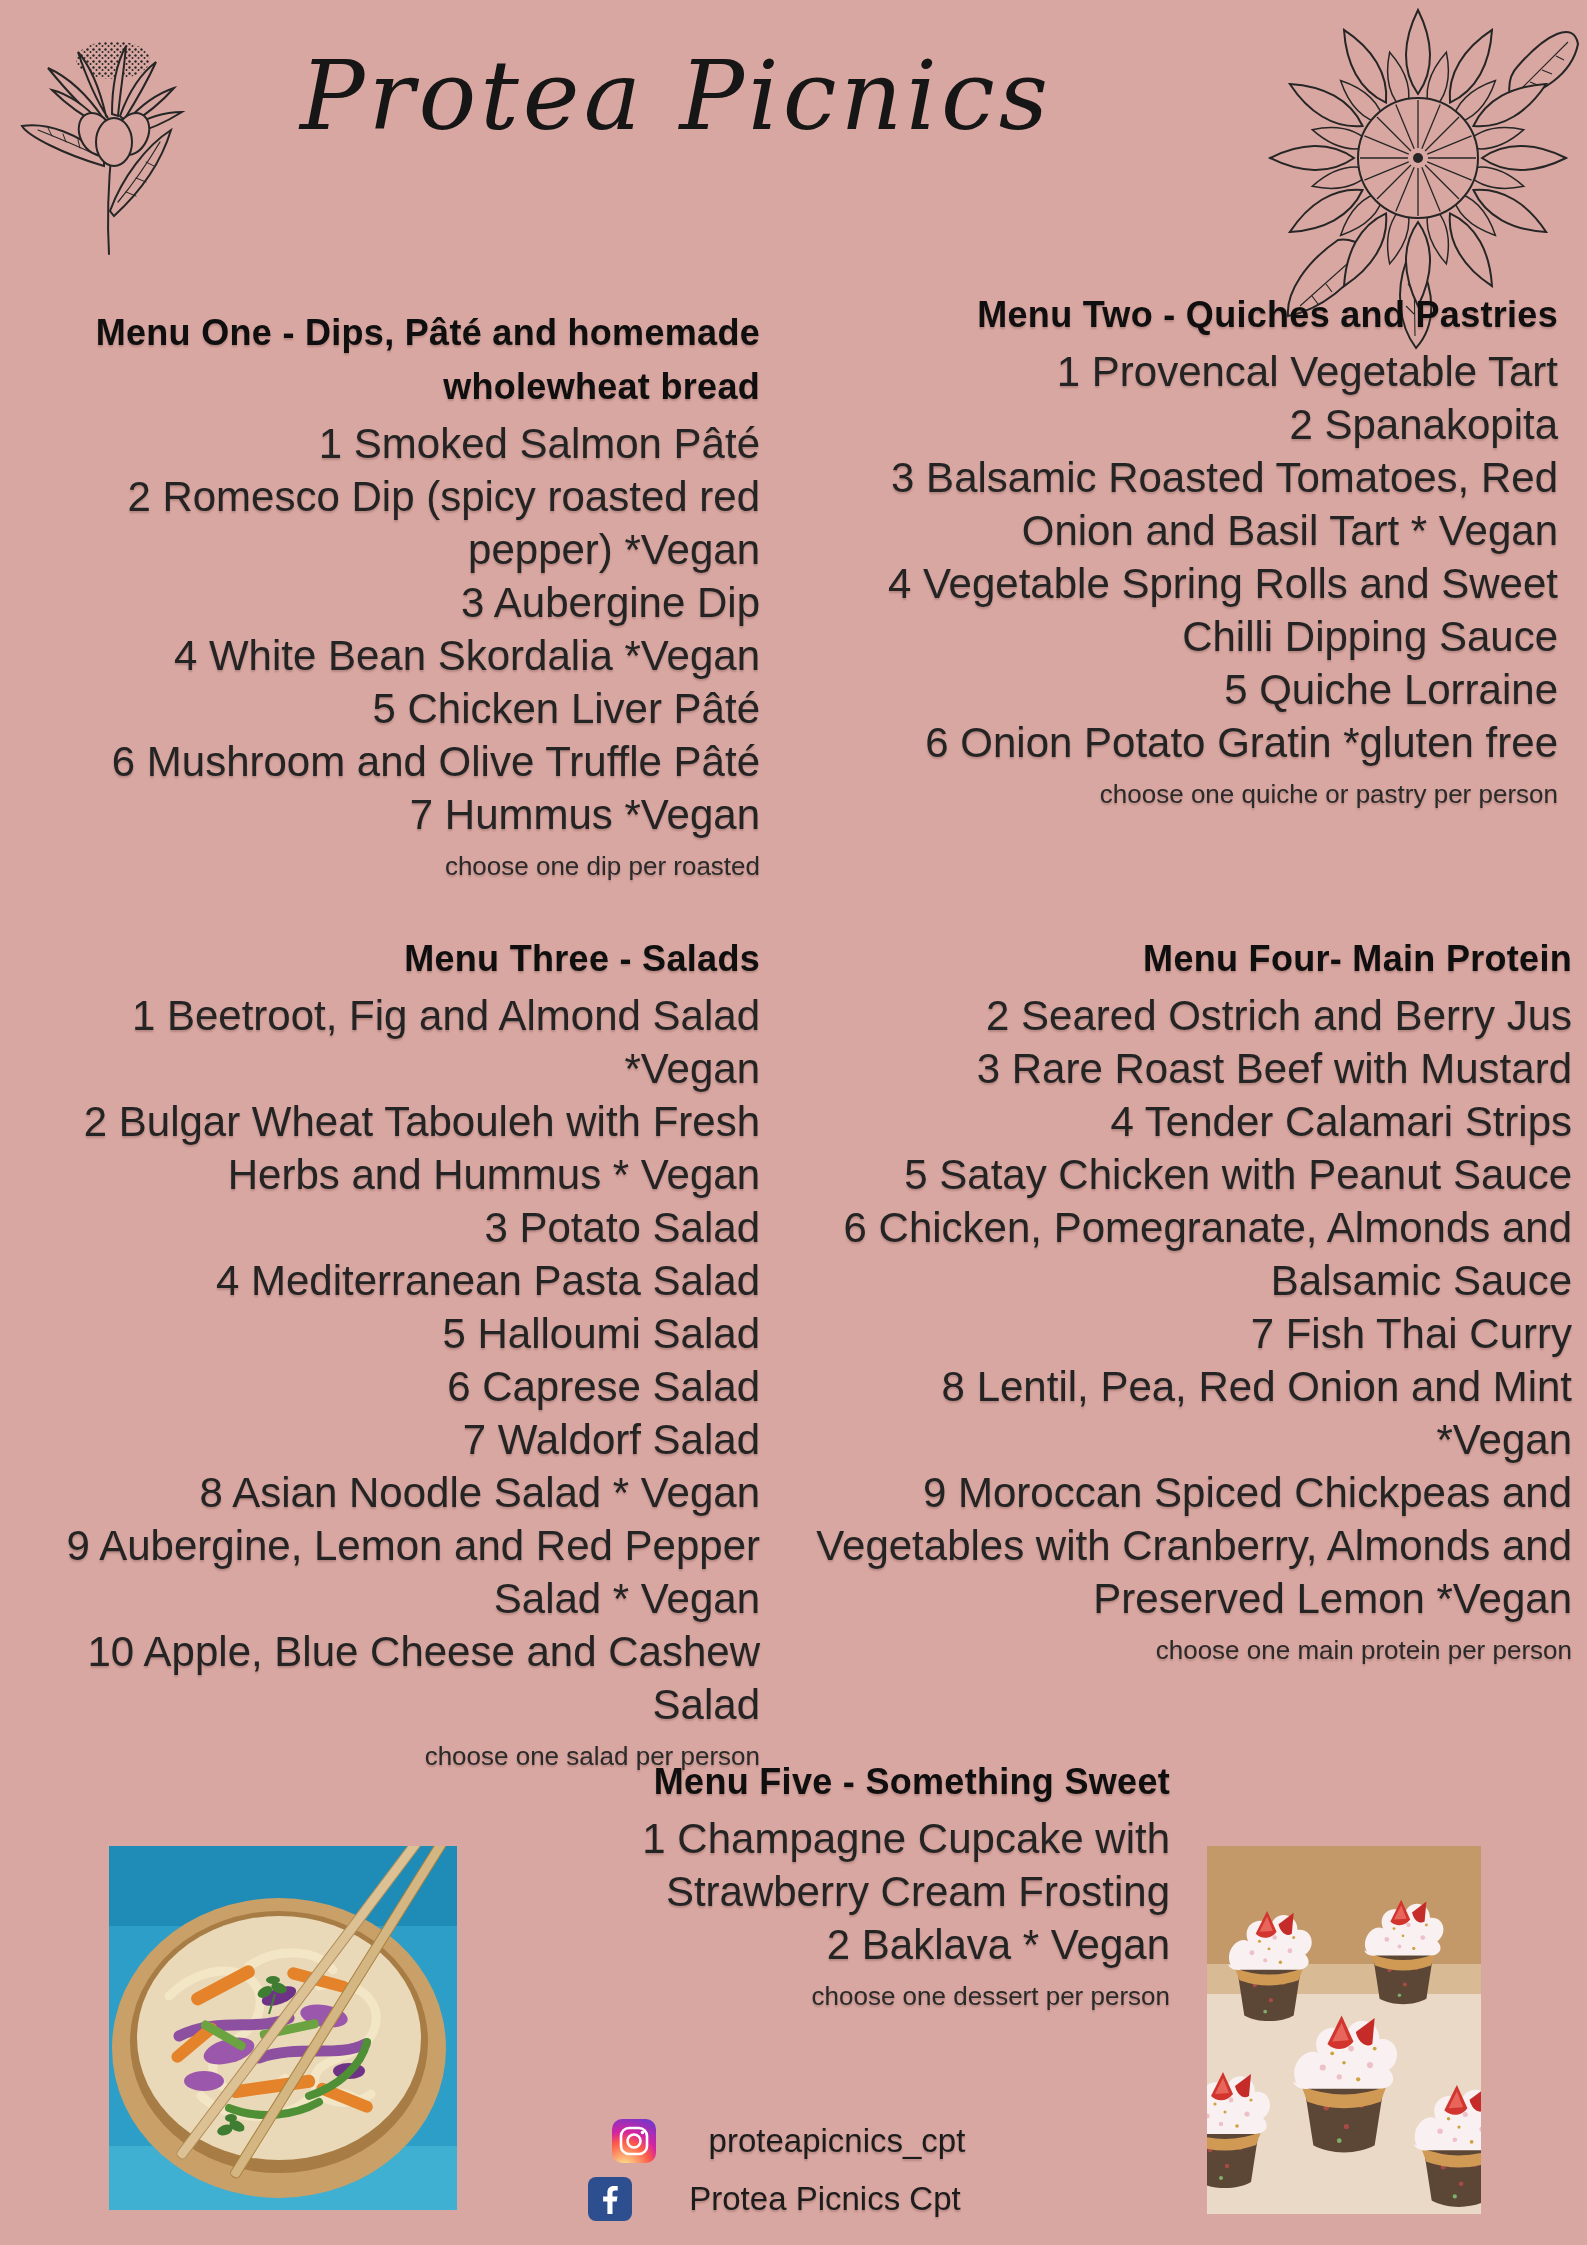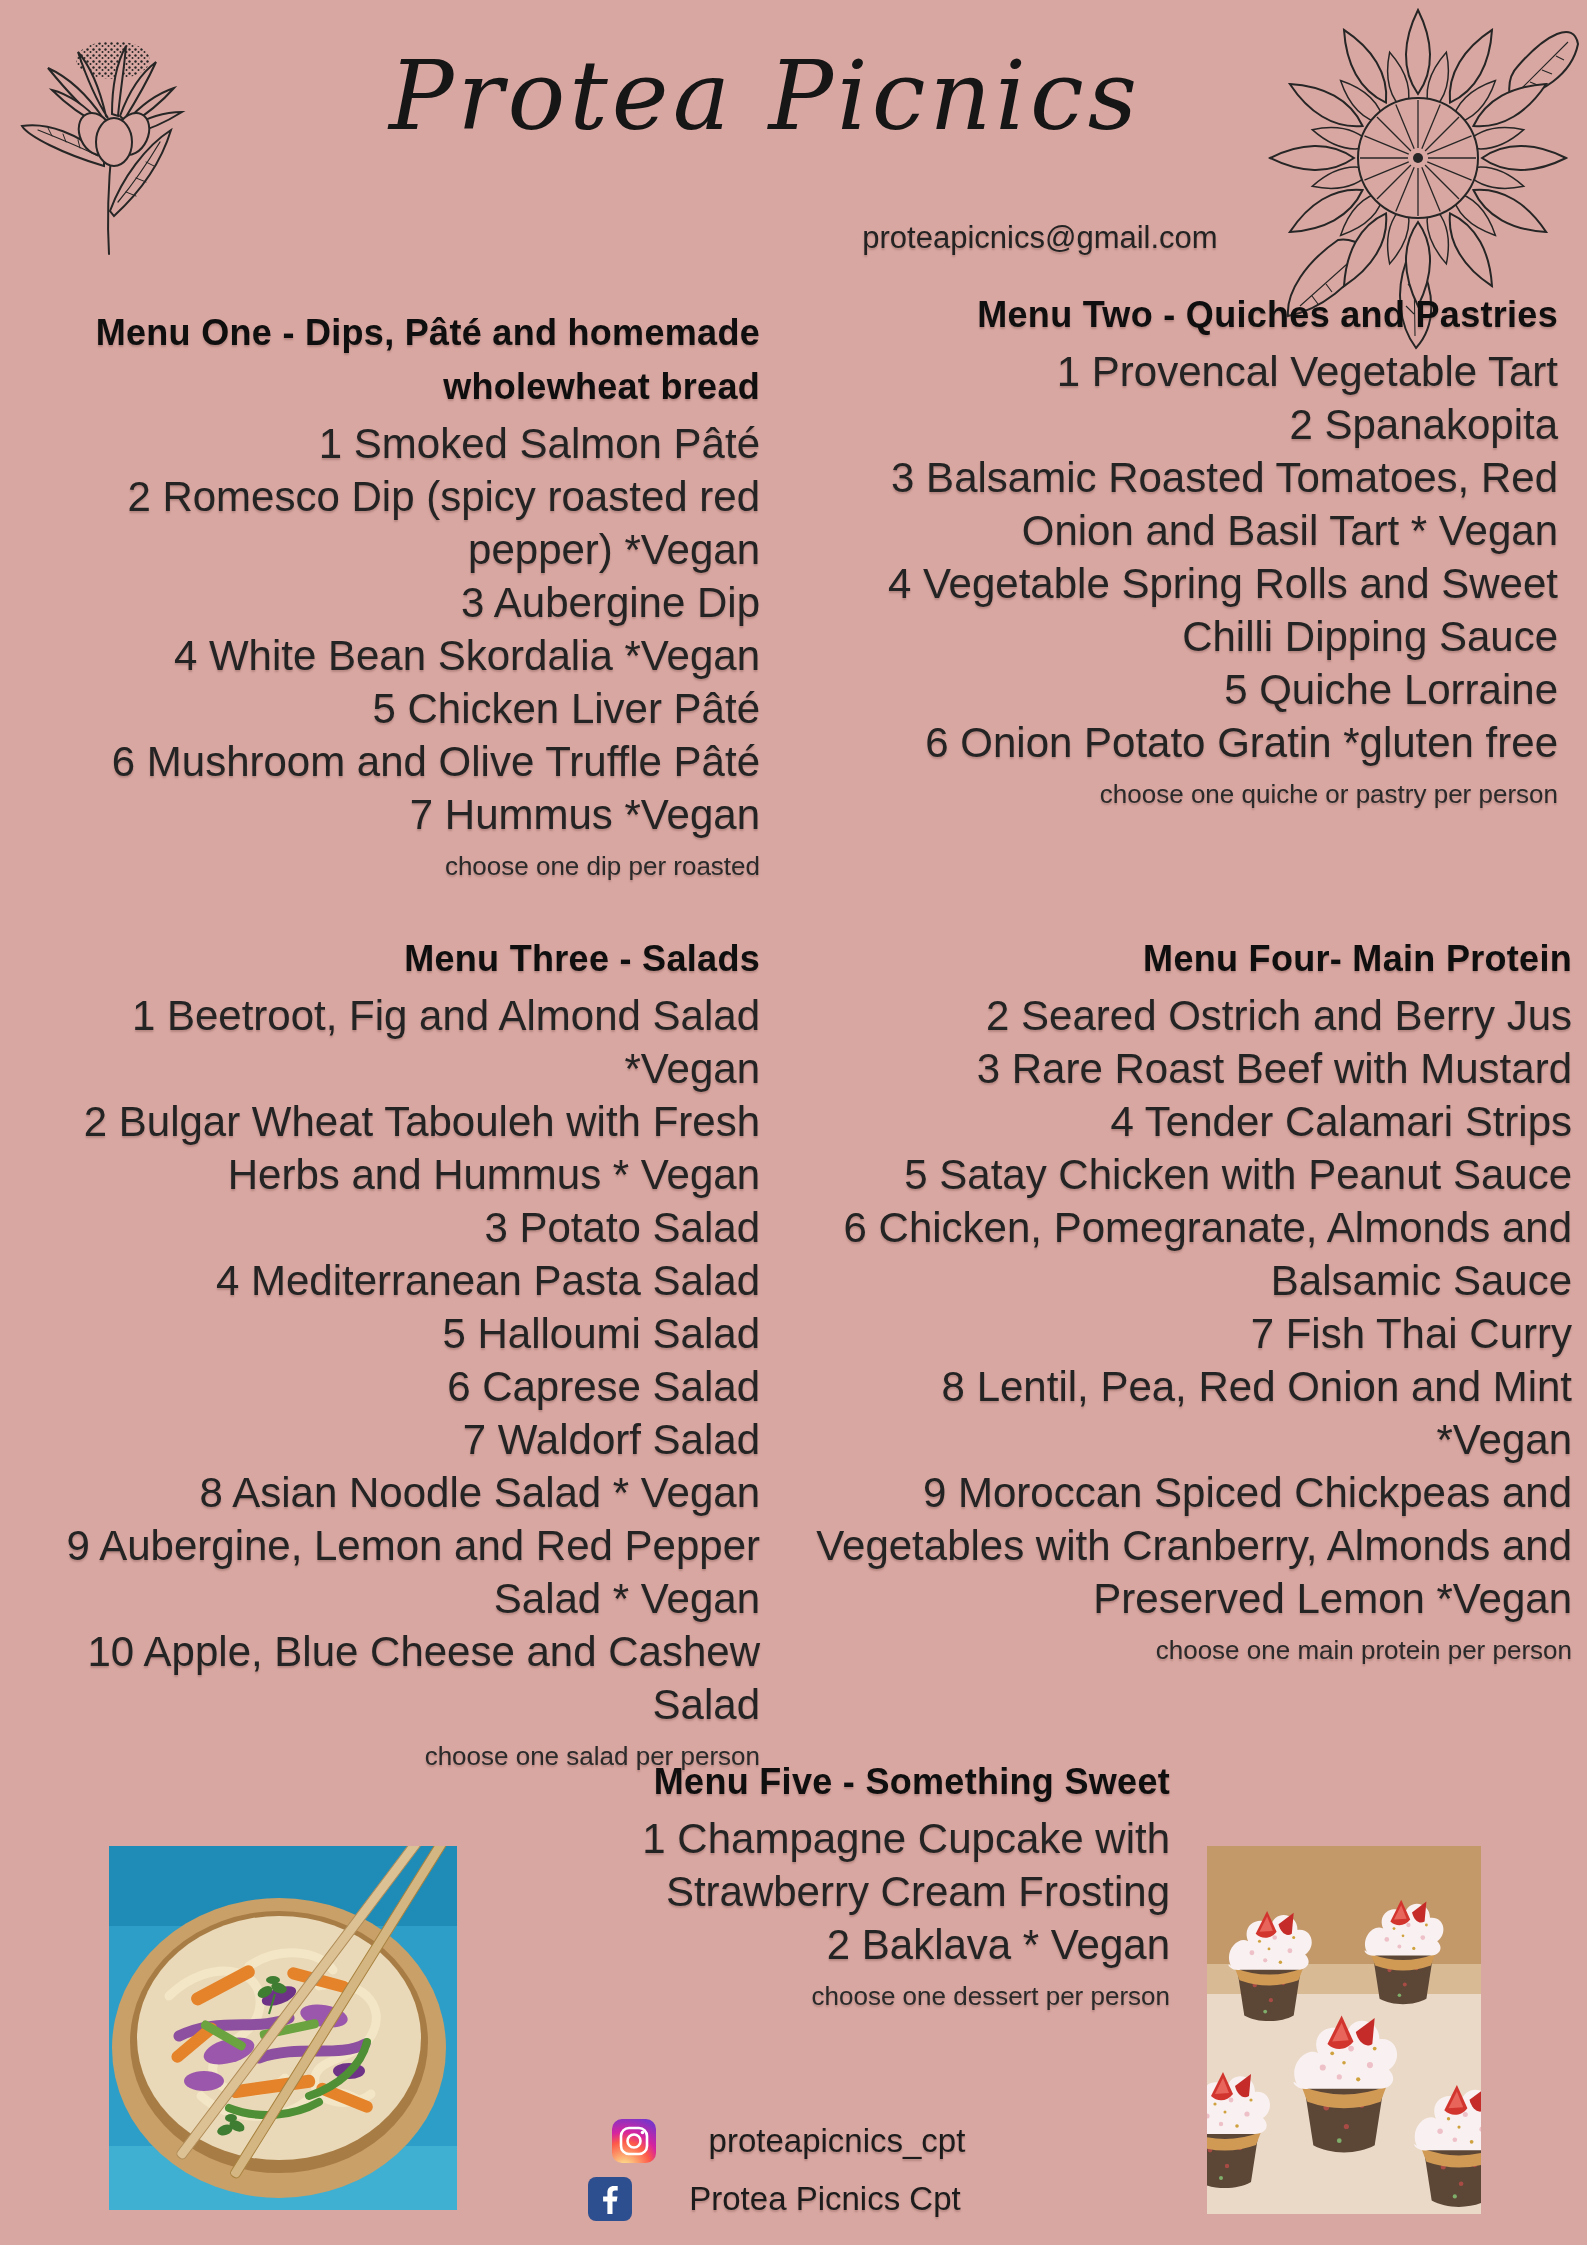--- a/index.html
+++ b/index.html
@@ -4,21 +4,21 @@
 <title>Protea Picnics Menu</title>
 <style>
   * { margin:0; padding:0; box-sizing:border-box; }
   html,body { background:#b98d86; }
   .page {
     position:relative; width:1587px; height:2245px; margin:0 auto;
     background:#d9a7a1; overflow:hidden;
     font-family:"Liberation Sans","DejaVu Sans",sans-serif; color:#242424;
   }
   .brand {
-    position:absolute; left:300px; top:40px; width:930px; text-align:center;
+    position:absolute; left:300px; top:40px; width:930px; text-align:left;
     font-family:"DejaVu Serif","Liberation Serif",serif; font-style:italic; font-weight:400;
     font-size:96px; letter-spacing:4px; color:#161616;
   }
   .email {
     position:absolute; left:680px; top:220px; width:720px; text-align:center;
     font-size:31px; font-weight:300; color:#232323;
     text-shadow:0 2px 2px rgba(100,60,55,.3);
   }
   .menu { position:absolute; text-align:right; }
   .menu-title {
@@ -158,21 +158,20 @@
             <use href="#rayR" transform="rotate(292.5)"></use>
             <use href="#rayR" transform="rotate(315)"></use>
           <use href="#rayR" transform="rotate(337.5)"></use>
         </g>
         <circle r="5" fill="#262626" stroke="none"></circle>
       </g>
     </g>
   </svg>
 
   <h1 class="brand">Protea Picnics</h1>
-  <div class="email">proteapicnics@gmail.com</div>
 
   <section class="menu" id="menu-one">
     <h2 class="menu-title">Menu One - Dips, Pâté and homemade wholewheat bread</h2>
     <div class="menu-items">
         <div class="item">1 Smoked Salmon Pâté</div>
         <div class="item">2 Romesco Dip (spicy roasted red pepper) *Vegan</div>
         <div class="item">3 Aubergine Dip</div>
         <div class="item">4 White Bean Skordalia *Vegan</div>
         <div class="item">5 Chicken Liver Pâté</div>
         <div class="item">6 Mushroom and Olive Truffle Pâté</div>

